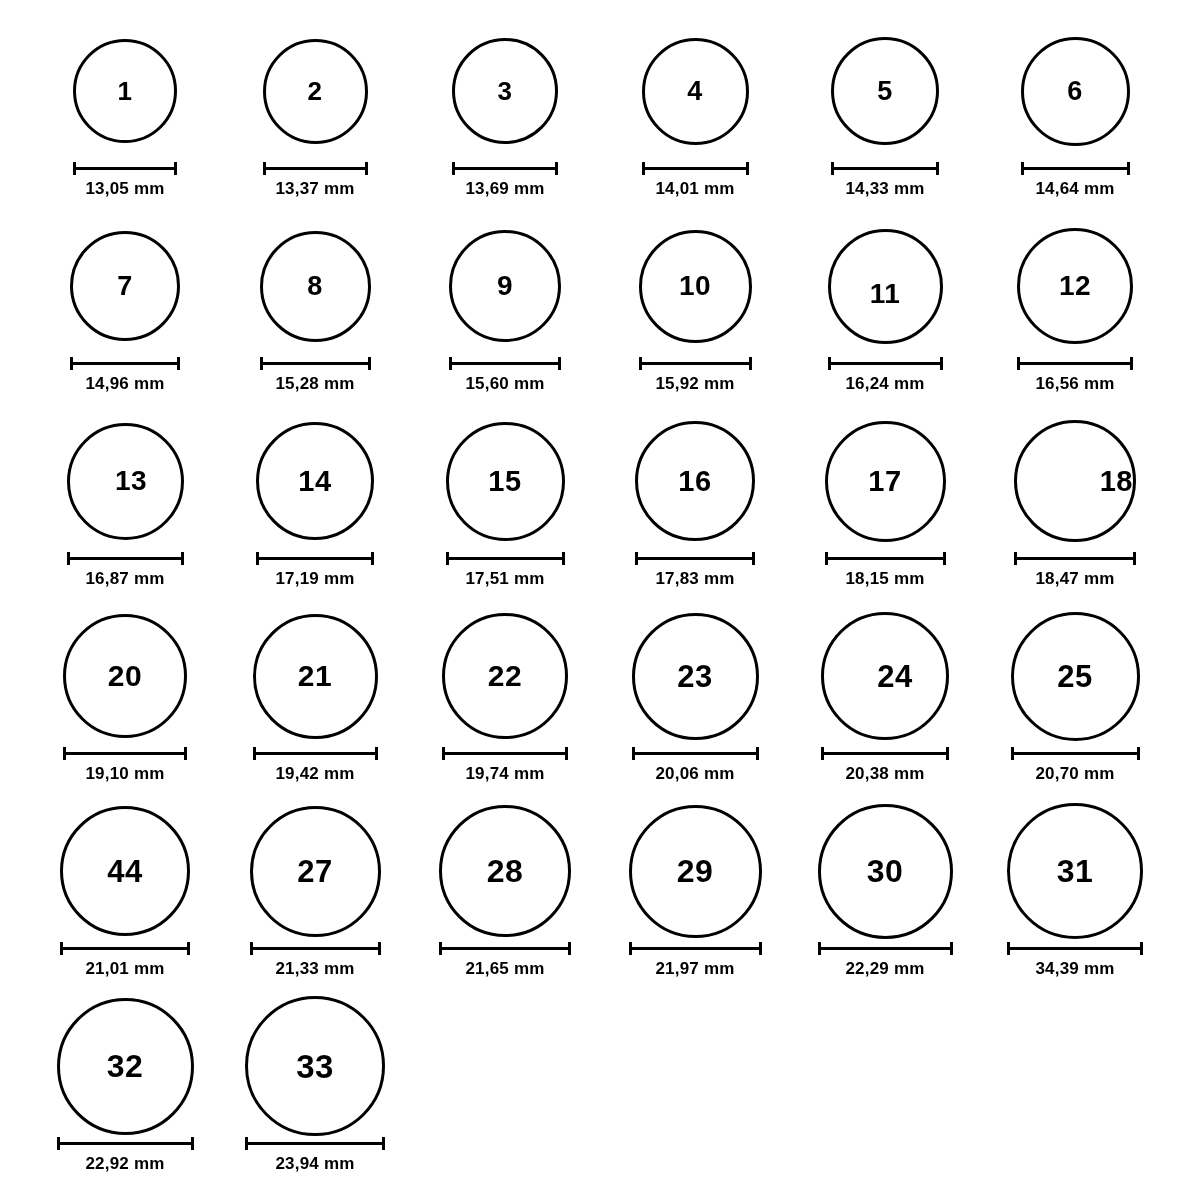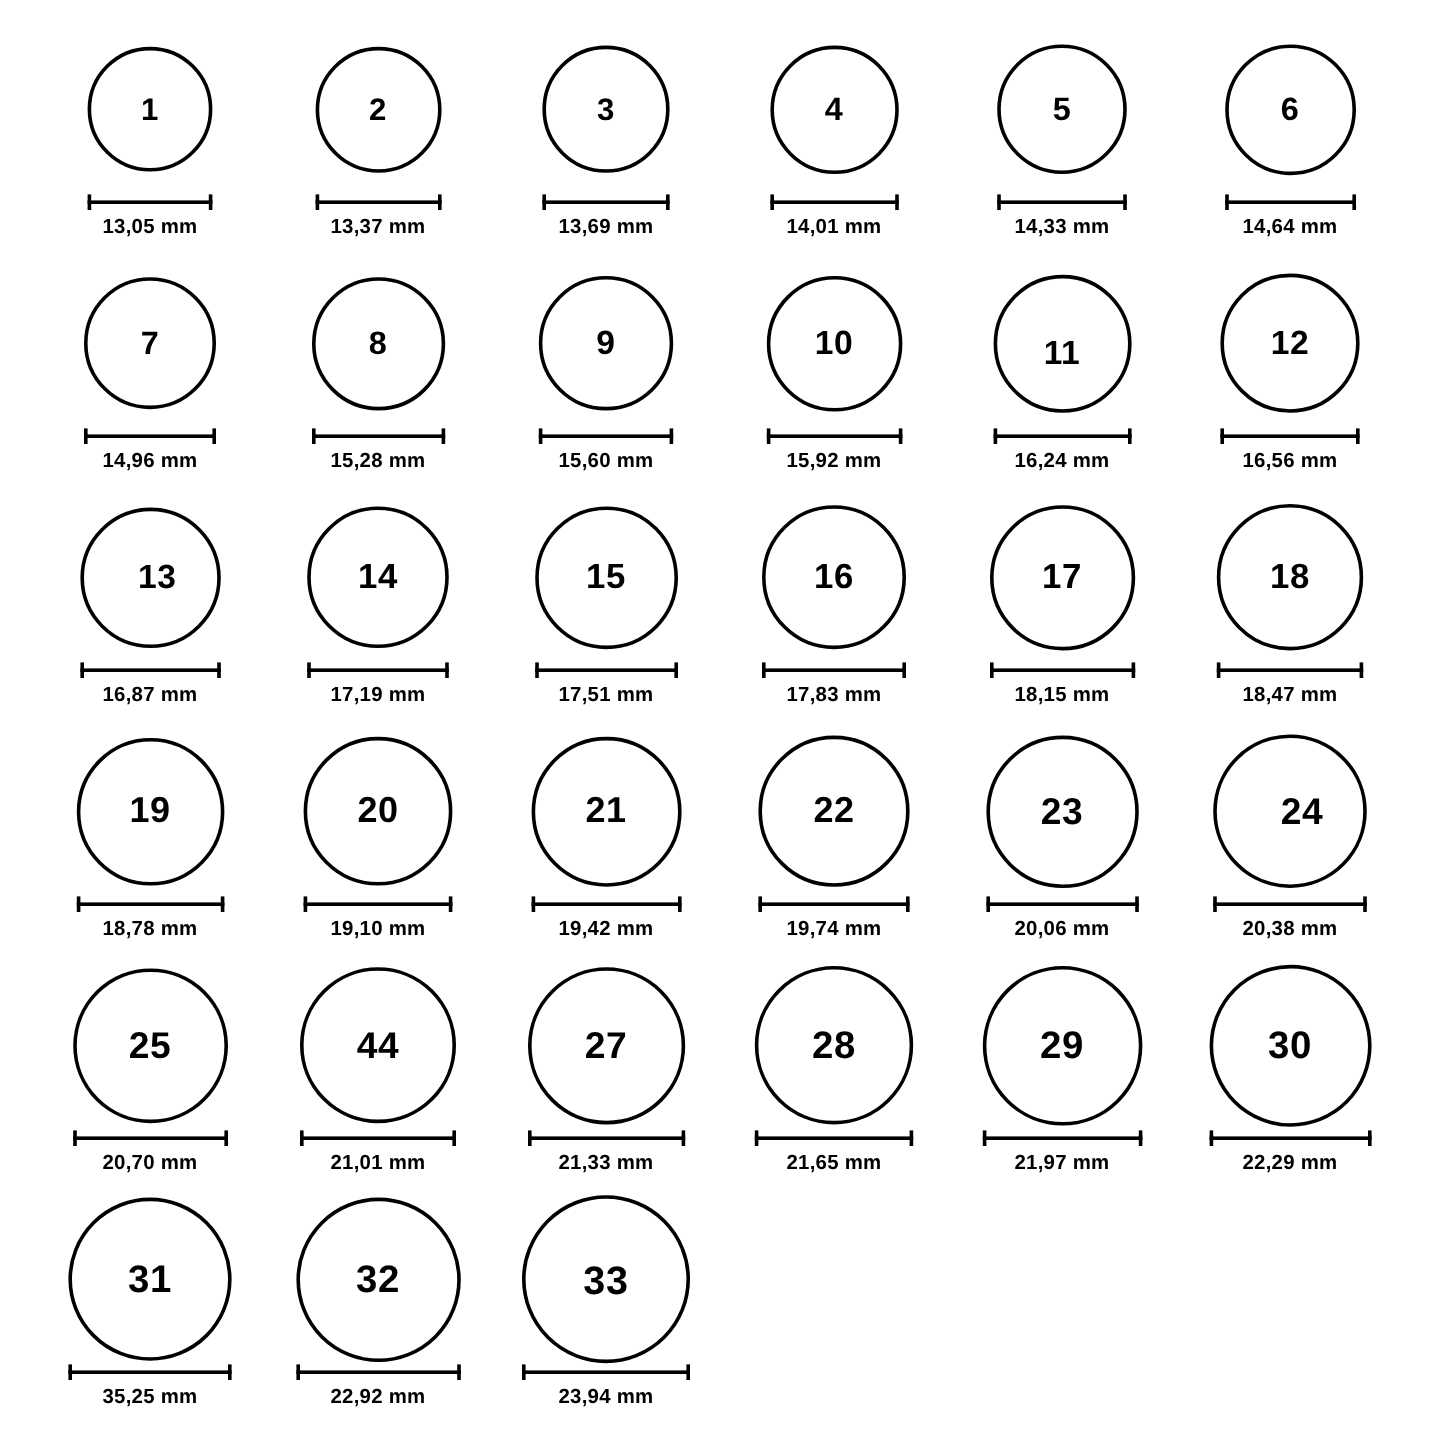--- a/index.html
+++ b/index.html
@@ -345,46 +345,31 @@
           <div class="caliper" style="width: 121px;">
             <div class="bar"></div>
             <div class="tick left"></div>
             <div class="tick right"></div>
           </div>
           <div class="mm-label">18,15 mm</div>
         </div>
       </div>
       <div class="cell">
         <div class="ring-wrap">
-          <div class="ring" style="width: 122px; height: 122px;">
+          <div class="ring" style="width: 122px; height: 122px; justify-content: flex-end;">
             <div class="ring-num" style="font-size: 29px;">18</div>
           </div>
         </div>
         <div class="measure">
           <div class="caliper" style="width: 122px;">
             <div class="bar"></div>
             <div class="tick left"></div>
             <div class="tick right"></div>
           </div>
           <div class="mm-label">18,47 mm</div>
-        </div>
-      </div>
-      <div class="cell">
-        <div class="ring-wrap">
-          <div class="ring" style="width: 123px; height: 123px;">
-            <div class="ring-num" style="font-size: 30px;">19</div>
-          </div>
-        </div>
-        <div class="measure">
-          <div class="caliper" style="width: 123px;">
-            <div class="bar"></div>
-            <div class="tick left"></div>
-            <div class="tick right"></div>
-          </div>
-          <div class="mm-label">18,78 mm</div>
         </div>
       </div>
       <div class="cell">
         <div class="ring-wrap">
           <div class="ring" style="width: 124px; height: 124px;">
             <div class="ring-num" style="font-size: 30px;">20</div>
           </div>
         </div>
         <div class="measure">
           <div class="caliper" style="width: 124px;">
@@ -550,21 +535,21 @@
           <div class="ring" style="width: 136px; height: 136px;">
             <div class="ring-num" style="font-size: 32px;">31</div>
           </div>
         </div>
         <div class="measure">
           <div class="caliper" style="width: 136px;">
             <div class="bar"></div>
             <div class="tick left"></div>
             <div class="tick right"></div>
           </div>
-          <div class="mm-label">35,25 mm</div>
+          <div class="mm-label">34,39 mm</div>
         </div>
       </div>
       <div class="cell">
         <div class="ring-wrap">
           <div class="ring" style="width: 137px; height: 137px;">
             <div class="ring-num" style="font-size: 32px;">32</div>
           </div>
         </div>
         <div class="measure">
           <div class="caliper" style="width: 137px;">

